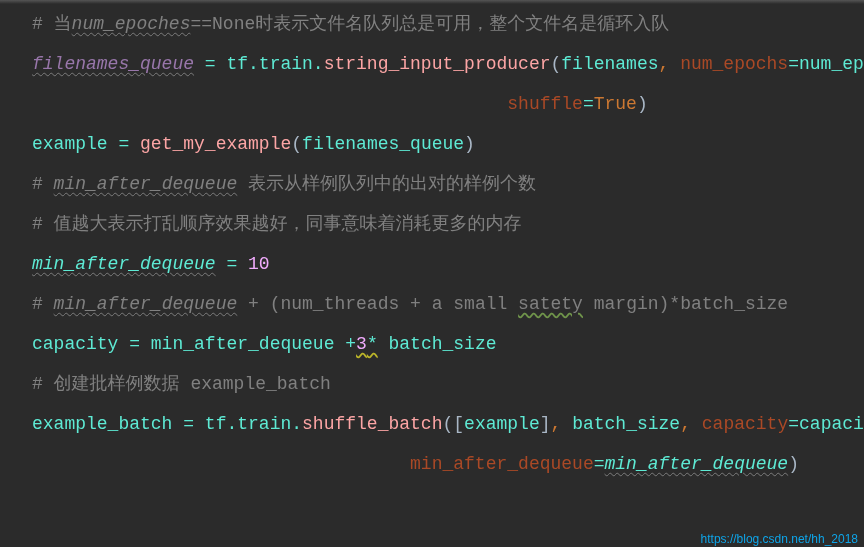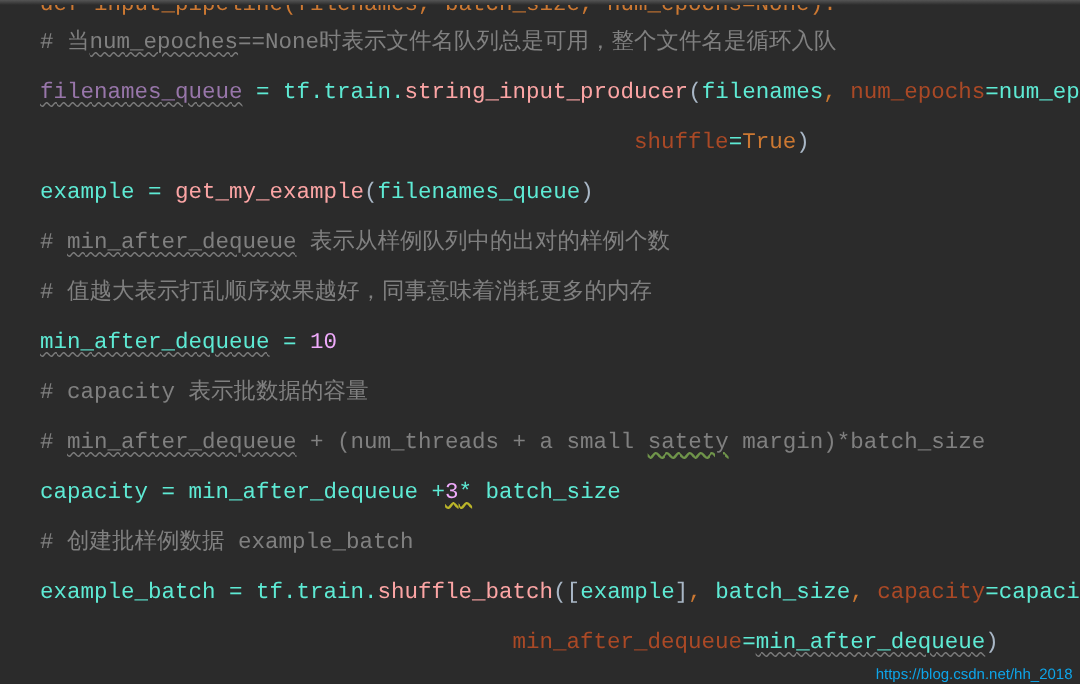--- a/index.html
+++ b/index.html
@@ -39,20 +39,21 @@
   .keyword      { color: #cc7832; }
   .named-arg    { color: #aa4926; }
   .number       { color: #f0abfc; }
   .purple       { color: #9876aa; }
   .func         { color: #fca5a5; }
   .paren        { color: #a9b7c6; }
   .underline {
     text-decoration: underline wavy #7b7b7b;
     text-decoration-thickness: 1px;
     text-underline-offset: 3px;
+    font-style: italic;
   }
   .hl-typo {
     text-decoration: underline wavy #6f944a;
     text-underline-offset: 3px;
   }
   .hl-warn {
     text-decoration: underline wavy #bbb529;
     text-underline-offset: 3px;
   }
   .watermark {
@@ -66,39 +67,35 @@
     pointer-events: none;
   }
 </style>
 </head>
 <body>
 
 <div class="top-edge"></div>
 
 <div class="code-area">
 
-  <div class="partial-top">
-    <div class="line"><span class="keyword">def input_pipeline(filenames, batch_size, num_epochs=None):</span></div>
-  </div>
 
   <div class="line"><span class="comment"># 当</span><span class="comment underline">num_epoches</span><span class="comment">==None时表示文件名队列总是可用，整个文件名是循环入队</span></div>
 
   <div class="line"><span class="purple underline">filenames_queue</span><span class="identifier"> = tf.train.</span><span class="func">string_input_producer</span><span class="paren">(</span><span class="identifier">filenames</span><span class="keyword">, </span><span class="named-arg">num_epochs</span><span class="identifier">=</span><span class="identifier">num_epochs</span></div>
 
   <div class="line"><span>                                            </span><span class="named-arg">shuffle</span><span class="identifier">=</span><span class="keyword">True</span><span class="paren">)</span></div>
 
   <div class="line"><span class="identifier">example = </span><span class="func">get_my_example</span><span class="paren">(</span><span class="identifier">filenames_queue</span><span class="paren">)</span></div>
 
   <div class="line"><span class="comment"># </span><span class="comment underline">min_after_dequeue</span><span class="comment"> 表示从样例队列中的出对的样例个数</span></div>
 
   <div class="line"><span class="comment"># 值越大表示打乱顺序效果越好，同事意味着消耗更多的内存</span></div>
 
   <div class="line"><span class="identifier underline">min_after_dequeue</span><span class="identifier"> = </span><span class="number">10</span></div>
 
-  <div class="line"><span class="comment"># capacity 表示批数据的容量</span></div>
 
   <div class="line"><span class="comment"># </span><span class="comment underline">min_after_dequeue</span><span class="comment"> + (num_threads + a small </span><span class="comment hl-typo">satety</span><span class="comment"> margin)*batch_size</span></div>
 
   <div class="line"><span class="identifier">capacity = min_after_dequeue +</span><span class="number hl-warn">3</span><span class="identifier hl-warn">*</span><span class="identifier"> batch_size</span></div>
 
   <div class="line"><span class="comment"># 创建批样例数据 example_batch</span></div>
 
   <div class="line"><span class="identifier">example_batch = tf.train.</span><span class="func">shuffle_batch</span><span class="paren">(</span><span class="paren">[</span><span class="identifier">example</span><span class="paren">]</span><span class="keyword">, </span><span class="identifier">batch_size</span><span class="keyword">, </span><span class="named-arg">capacity</span><span class="identifier">=</span><span class="identifier">capacity</span></div>
 
   <div class="line"><span>                                   </span><span class="named-arg">min_after_dequeue</span><span class="identifier">=</span><span class="identifier underline">min_after_dequeue</span><span class="paren">)</span></div>

